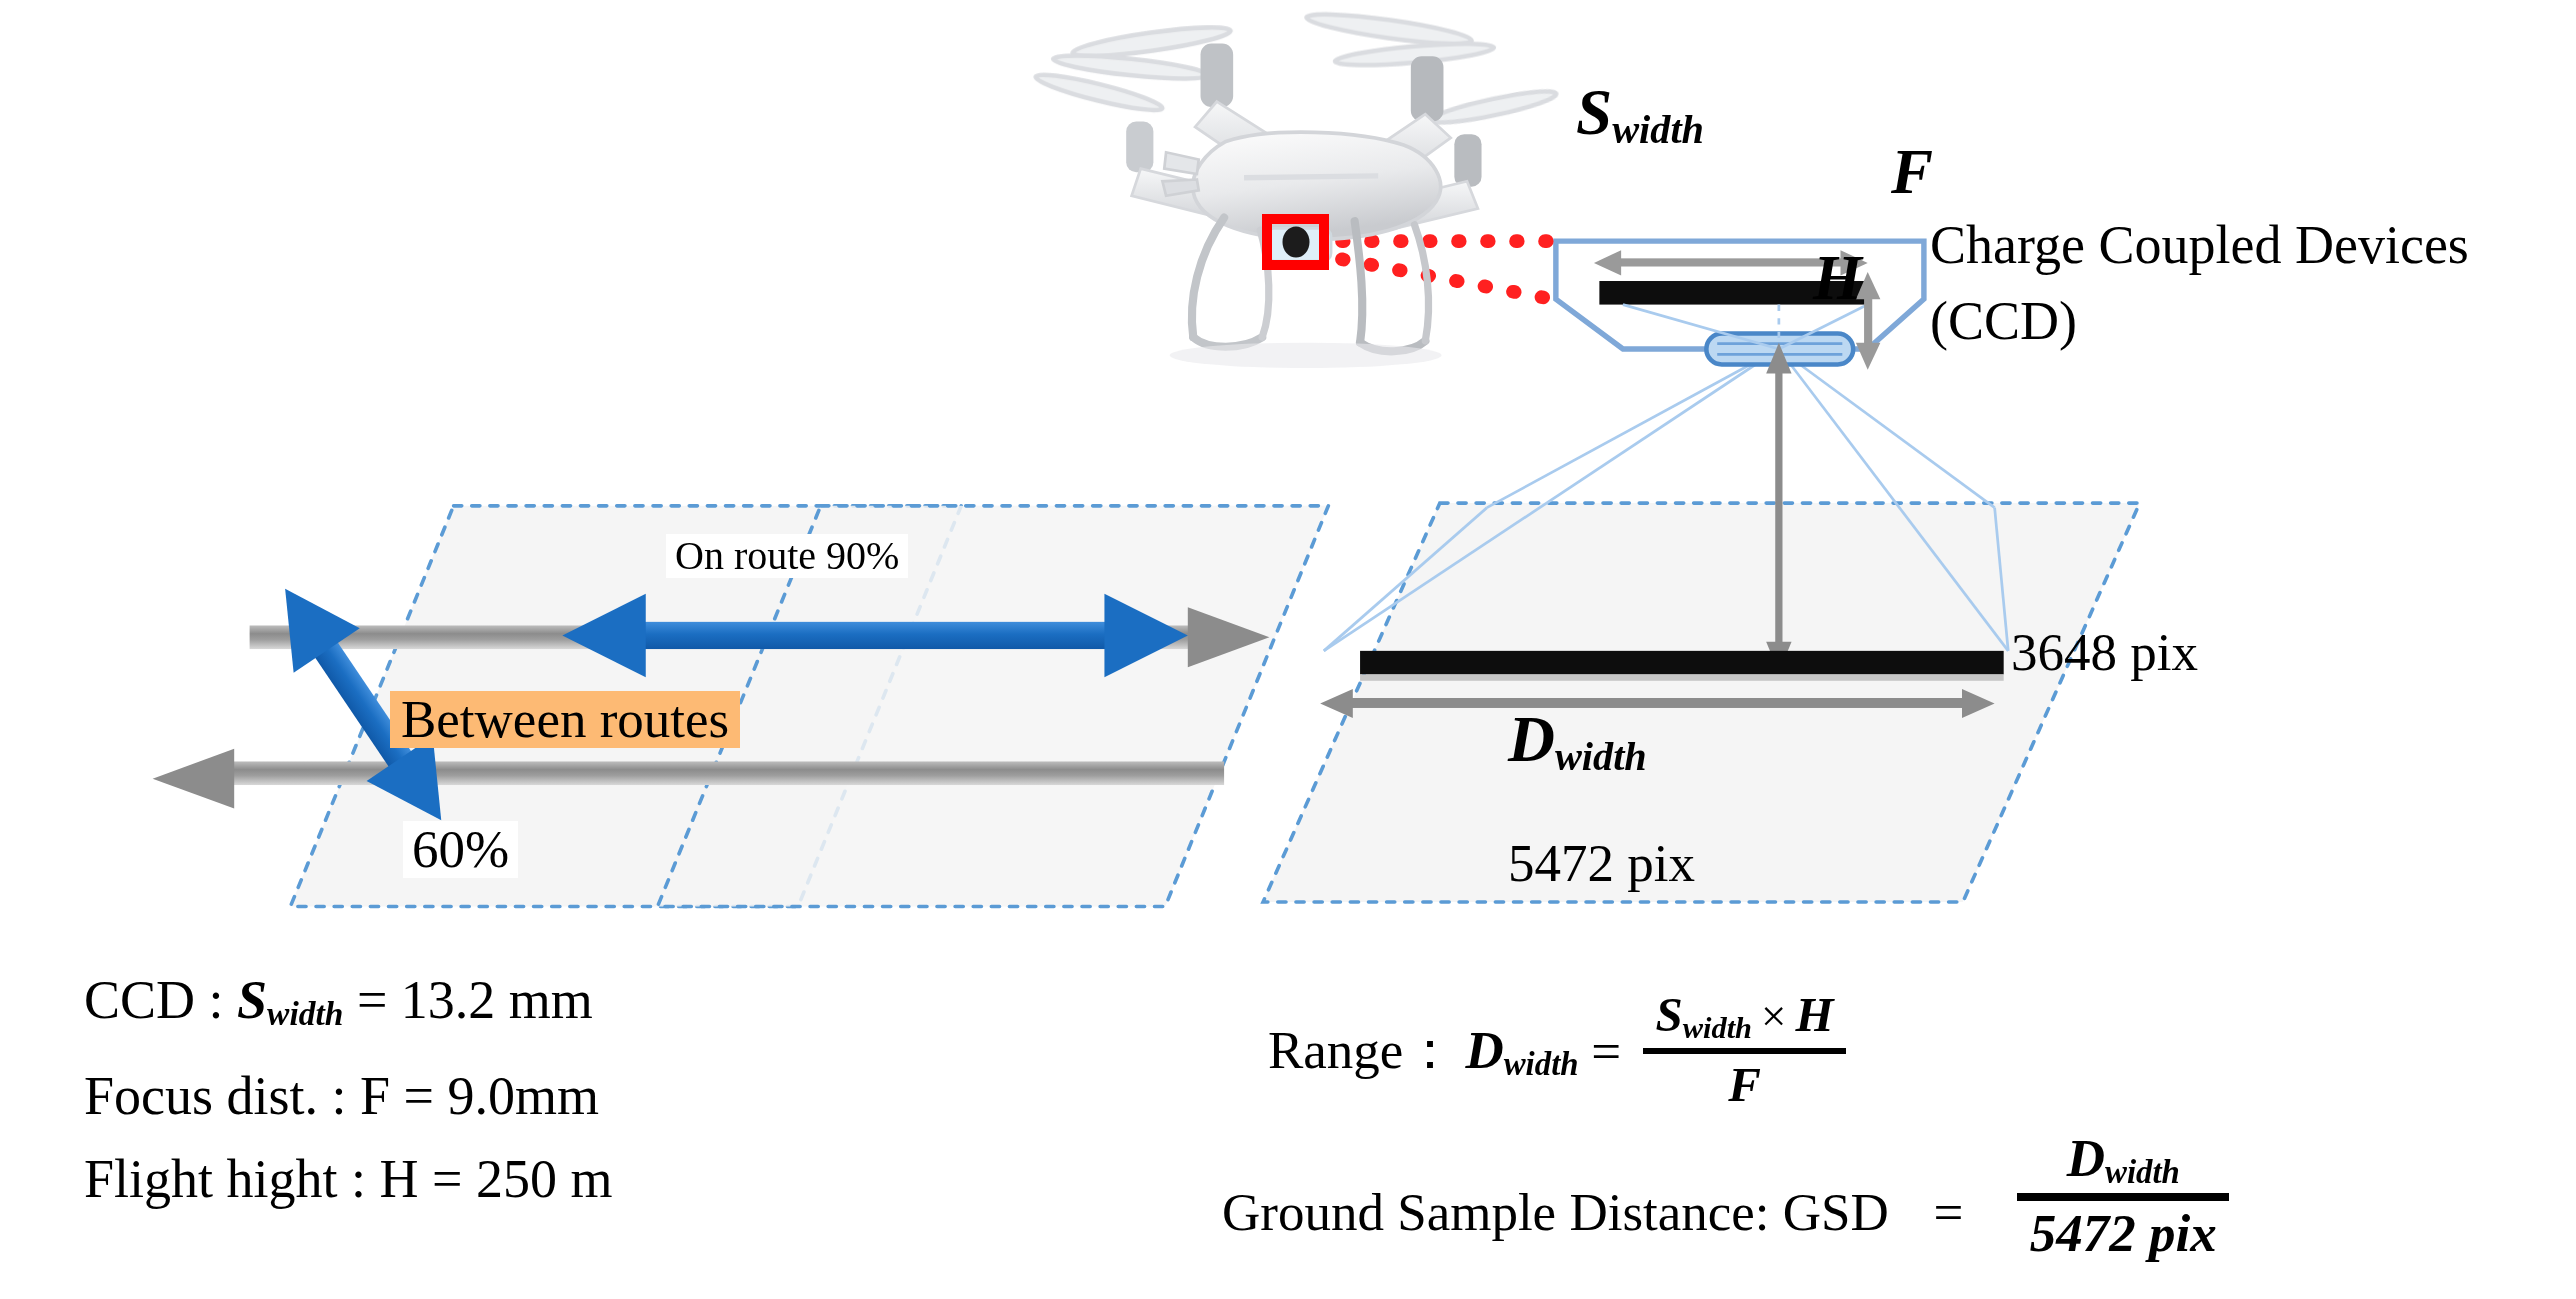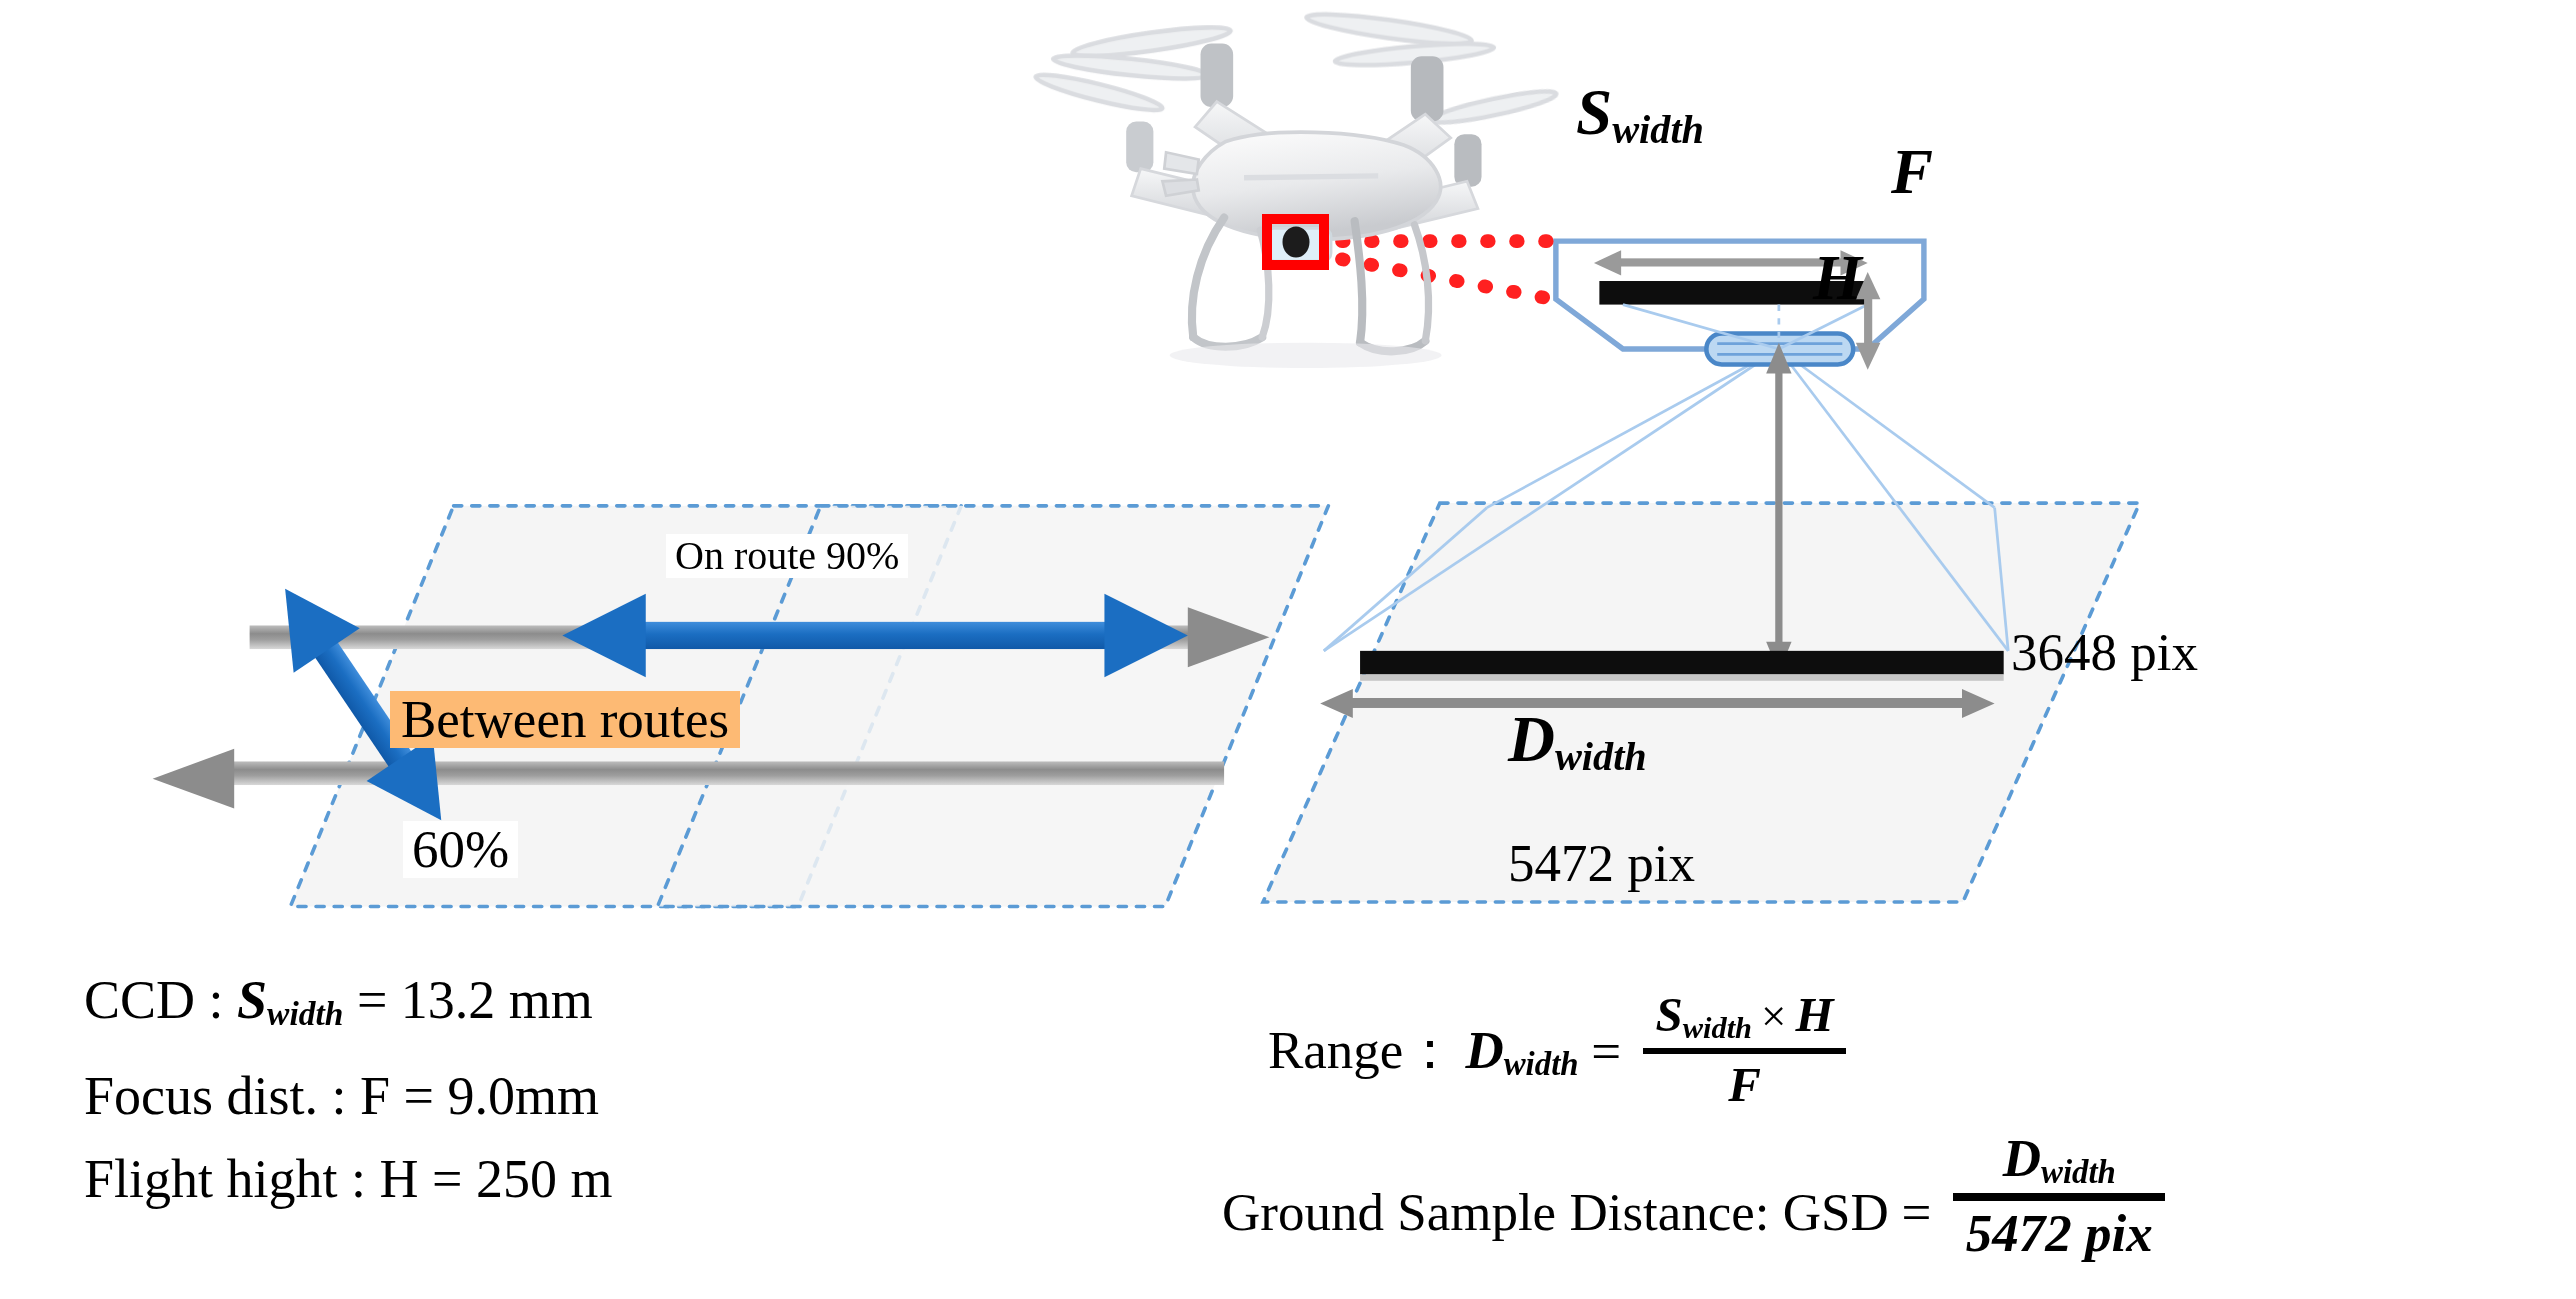--- a/index.html
+++ b/index.html
@@ -34,21 +34,21 @@
   .mvar sub{font-size:0.62em;font-style:italic;font-weight:bold;vertical-align:-0.22em;}
 
   .lbl-swidth{left:1576px;top:80px;font-size:65px;}
   .lbl-F{left:1891px;top:141px;font-size:63px;}
   .lbl-H{left:1813px;top:247px;font-size:63px;}
   .lbl-dwidth{left:1508px;top:707px;font-size:65px;}
 
   
   .formula{position:absolute;display:flex;align-items:center;white-space:nowrap;font-size:53px;}
   .frm-range{left:1268px;top:988px;}
-  .frm-gsd{left:1222px;top:1144px;}
+  .frm-gsd{left:1222px;top:1144px;gap:32px;}
   .frac{display:inline-flex;flex-direction:column;align-items:center;margin:0 9px;
         position:relative;top:-1.8px;}
   .frac .num{font-size:49px;padding:0 12.7px 1.8px 12.7px;white-space:nowrap;}
   .frac .bar{height:6.3px;background:#000;width:100%;min-width:54px;}
   .frac .den{font-size:49px;padding:1.8px 12.7px 0 12.7px;white-space:nowrap;}
   .eq{margin:0 12.7px;font-size:53px;}
   .mul{margin:0 9px;font-size:45px;}
   .frm-gsd .frac{top:-16.3px;}
   .frm-gsd .num{font-size:53px;}
   .frm-gsd .den{font-size:53px;}
@@ -228,20 +228,24 @@
 
       <ellipse cx="1440" cy="392" rx="150" ry="14" fill="#e9eaec" opacity="0.6"></ellipse>
     </g>
   </svg>
 
   <div class="redbox">
     <div class="lensdot"></div>
   </div>
 
 
+  <div class="ccd-block">
+    <div class="line">Charge Coupled Devices</div>
+    <div class="line">(CCD)</div>
+  </div>
 
   <div class="txt lbl-swidth mvar">
     <span>S</span><sub>width</sub>
   </div>
 
   <div class="txt lbl-F mvar">F</div>
 
   <div class="txt lbl-H mvar">H</div>
 
   <div class="txt lbl-dwidth mvar">

